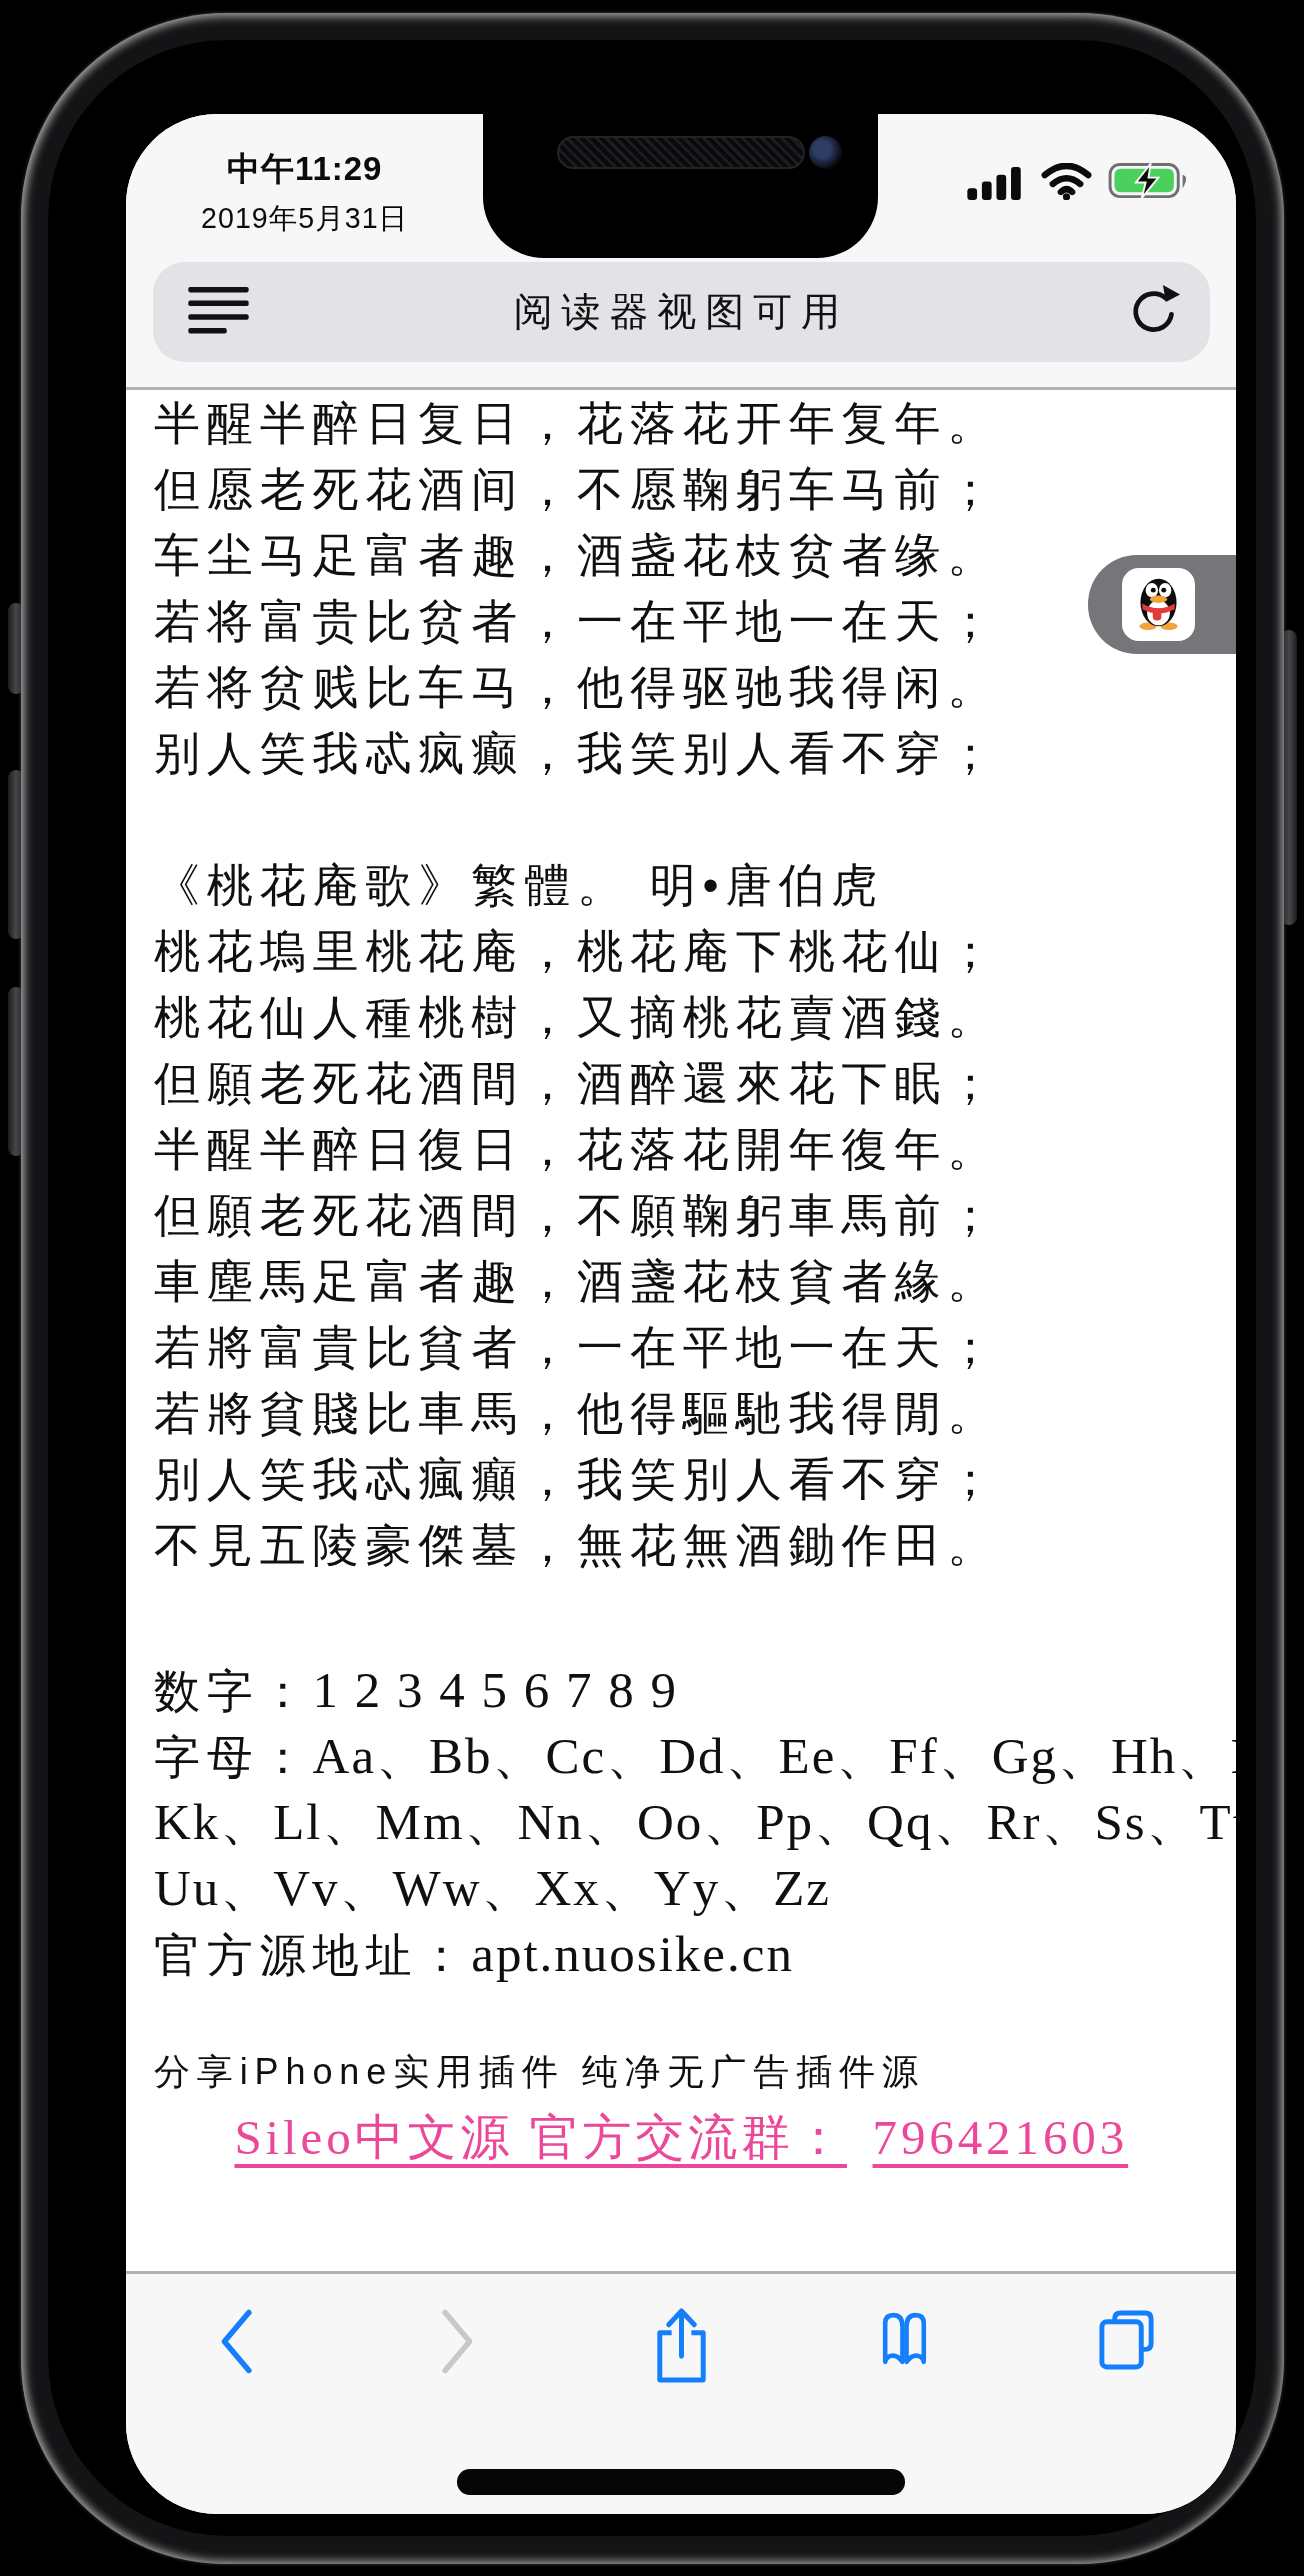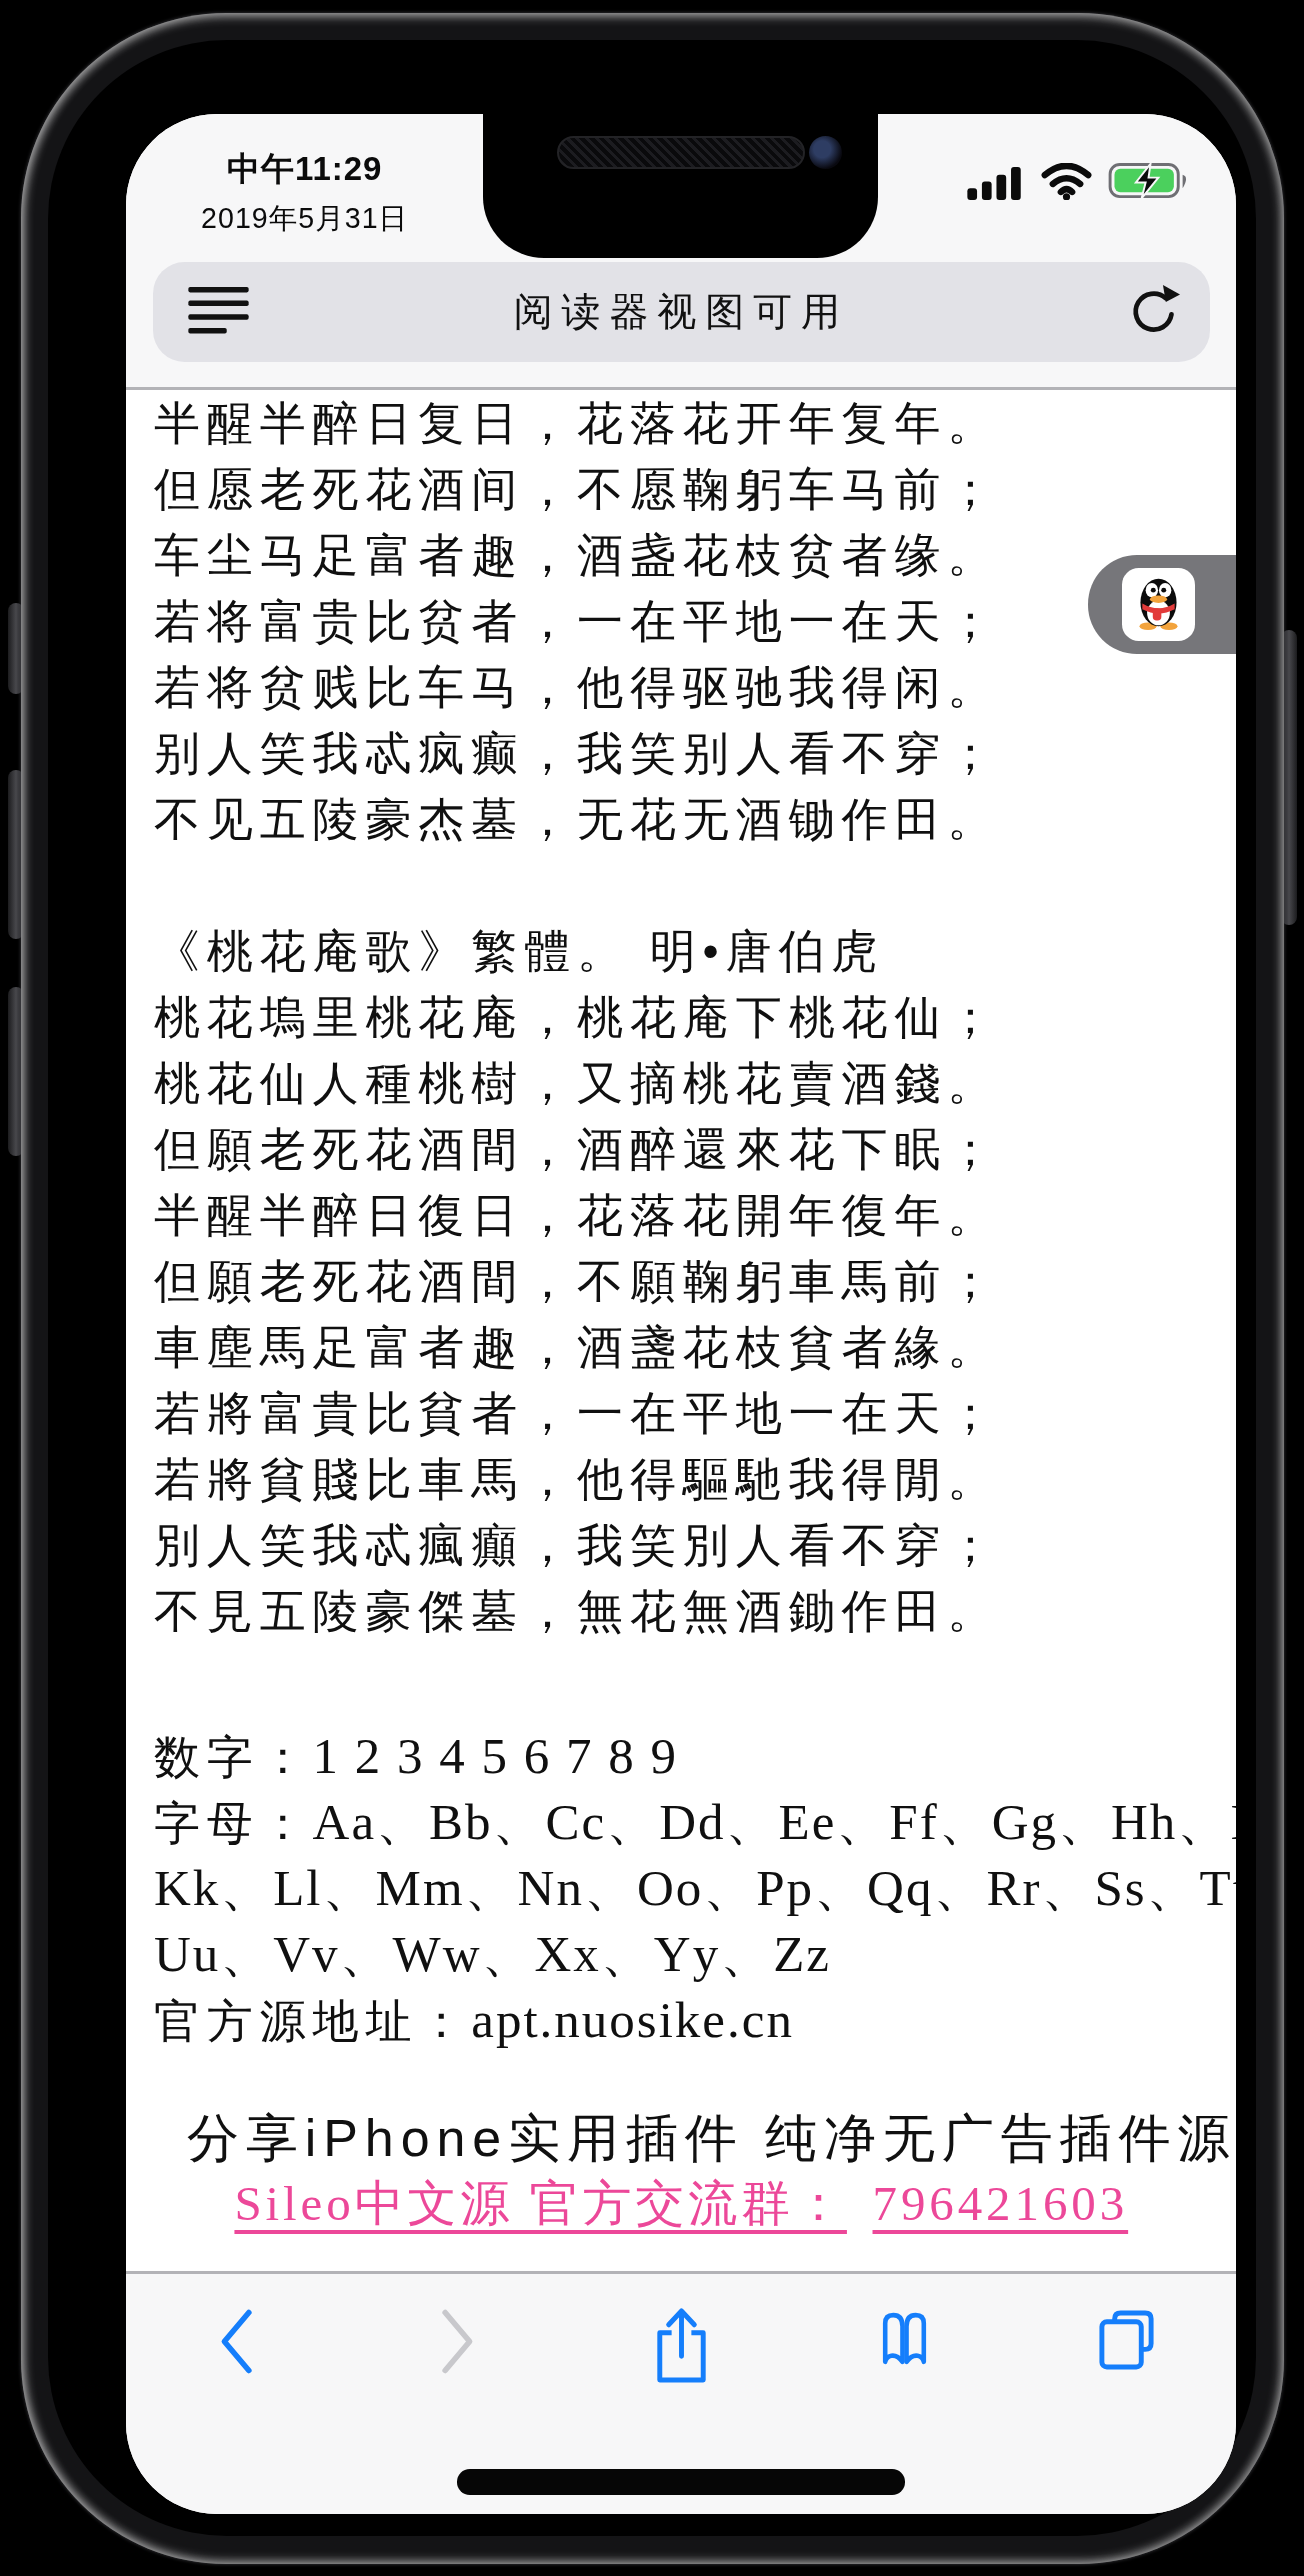--- a/index.html
+++ b/index.html
@@ -44,21 +44,21 @@
   .reader-btn { margin-left:35px; display:flex; z-index:2; }
   .refresh-btn { margin-left:auto; margin-right:29.5px; display:flex; z-index:2; }
 
   
   .content { position:absolute; top:276px; left:0; right:0; height:1881px; background:#fff;
              padding-left:27.6px; overflow:hidden; z-index:1; color:#101010; }
   .line { height:66px; line-height:66px; font-size:46px; letter-spacing:6.9px; white-space:nowrap; }
   .blank { height:66px; }
   .serif { font-family:"Liberation Serif", serif; font-size:51px; letter-spacing:2px; }
   .gap70 { margin-top:79px; } .gap53 { margin-top:52px; }
-  .share-line { font-size:52px;text-align:right; }
+  .share-line { font-size:36px; }
   .link-line { text-align:center; padding-right:27.6px; letter-spacing:3.9px; }
   .src-link { font-family:"Liberation Serif", serif; font-size:49px; text-decoration:underline;
               text-decoration-thickness:3.9px; text-underline-offset:9.8px; }
   .src-link .num { margin-left:25.6px; }
 
   
   .qq-pill { position:absolute; top:441px; right:0; width:148px; height:99px;
              border-radius:49px 0 0 49px; background:rgba(109,109,114,.94);
              display:flex; align-items:center; z-index:7; }
   .qq-tile { width:73px; height:73px; margin-left:34px; border-radius:16.7px; background:#fff;
@@ -137,21 +137,20 @@
           </div>
         </div>
 
         <div class="content">
           <div class="line">半醒半醉日复日，花落花开年复年。</div>
           <div class="line">但愿老死花酒间，不愿鞠躬车马前；</div>
           <div class="line">车尘马足富者趣，酒盏花枝贫者缘。</div>
           <div class="line">若将富贵比贫者，一在平地一在天；</div>
           <div class="line">若将贫贱比车马，他得驱驰我得闲。</div>
           <div class="line">别人笑我忒疯癫，我笑别人看不穿；</div>
-          <div class="line">不见五陵豪杰墓，无花无酒锄作田。</div>
           <div class="blank"></div>
           <div class="line">《桃花庵歌》繁體。 明•唐伯虎</div>
           <div class="line">桃花塢里桃花庵，桃花庵下桃花仙；</div>
           <div class="line">桃花仙人種桃樹，又摘桃花賣酒錢。</div>
           <div class="line">但願老死花酒間，酒醉還來花下眠；</div>
           <div class="line">半醒半醉日復日，花落花開年復年。</div>
           <div class="line">但願老死花酒間，不願鞠躬車馬前；</div>
           <div class="line">車塵馬足富者趣，酒盞花枝貧者緣。</div>
           <div class="line">若將富貴比貧者，一在平地一在天；</div>
           <div class="line">若將貧賤比車馬，他得驅馳我得閒。</div>

